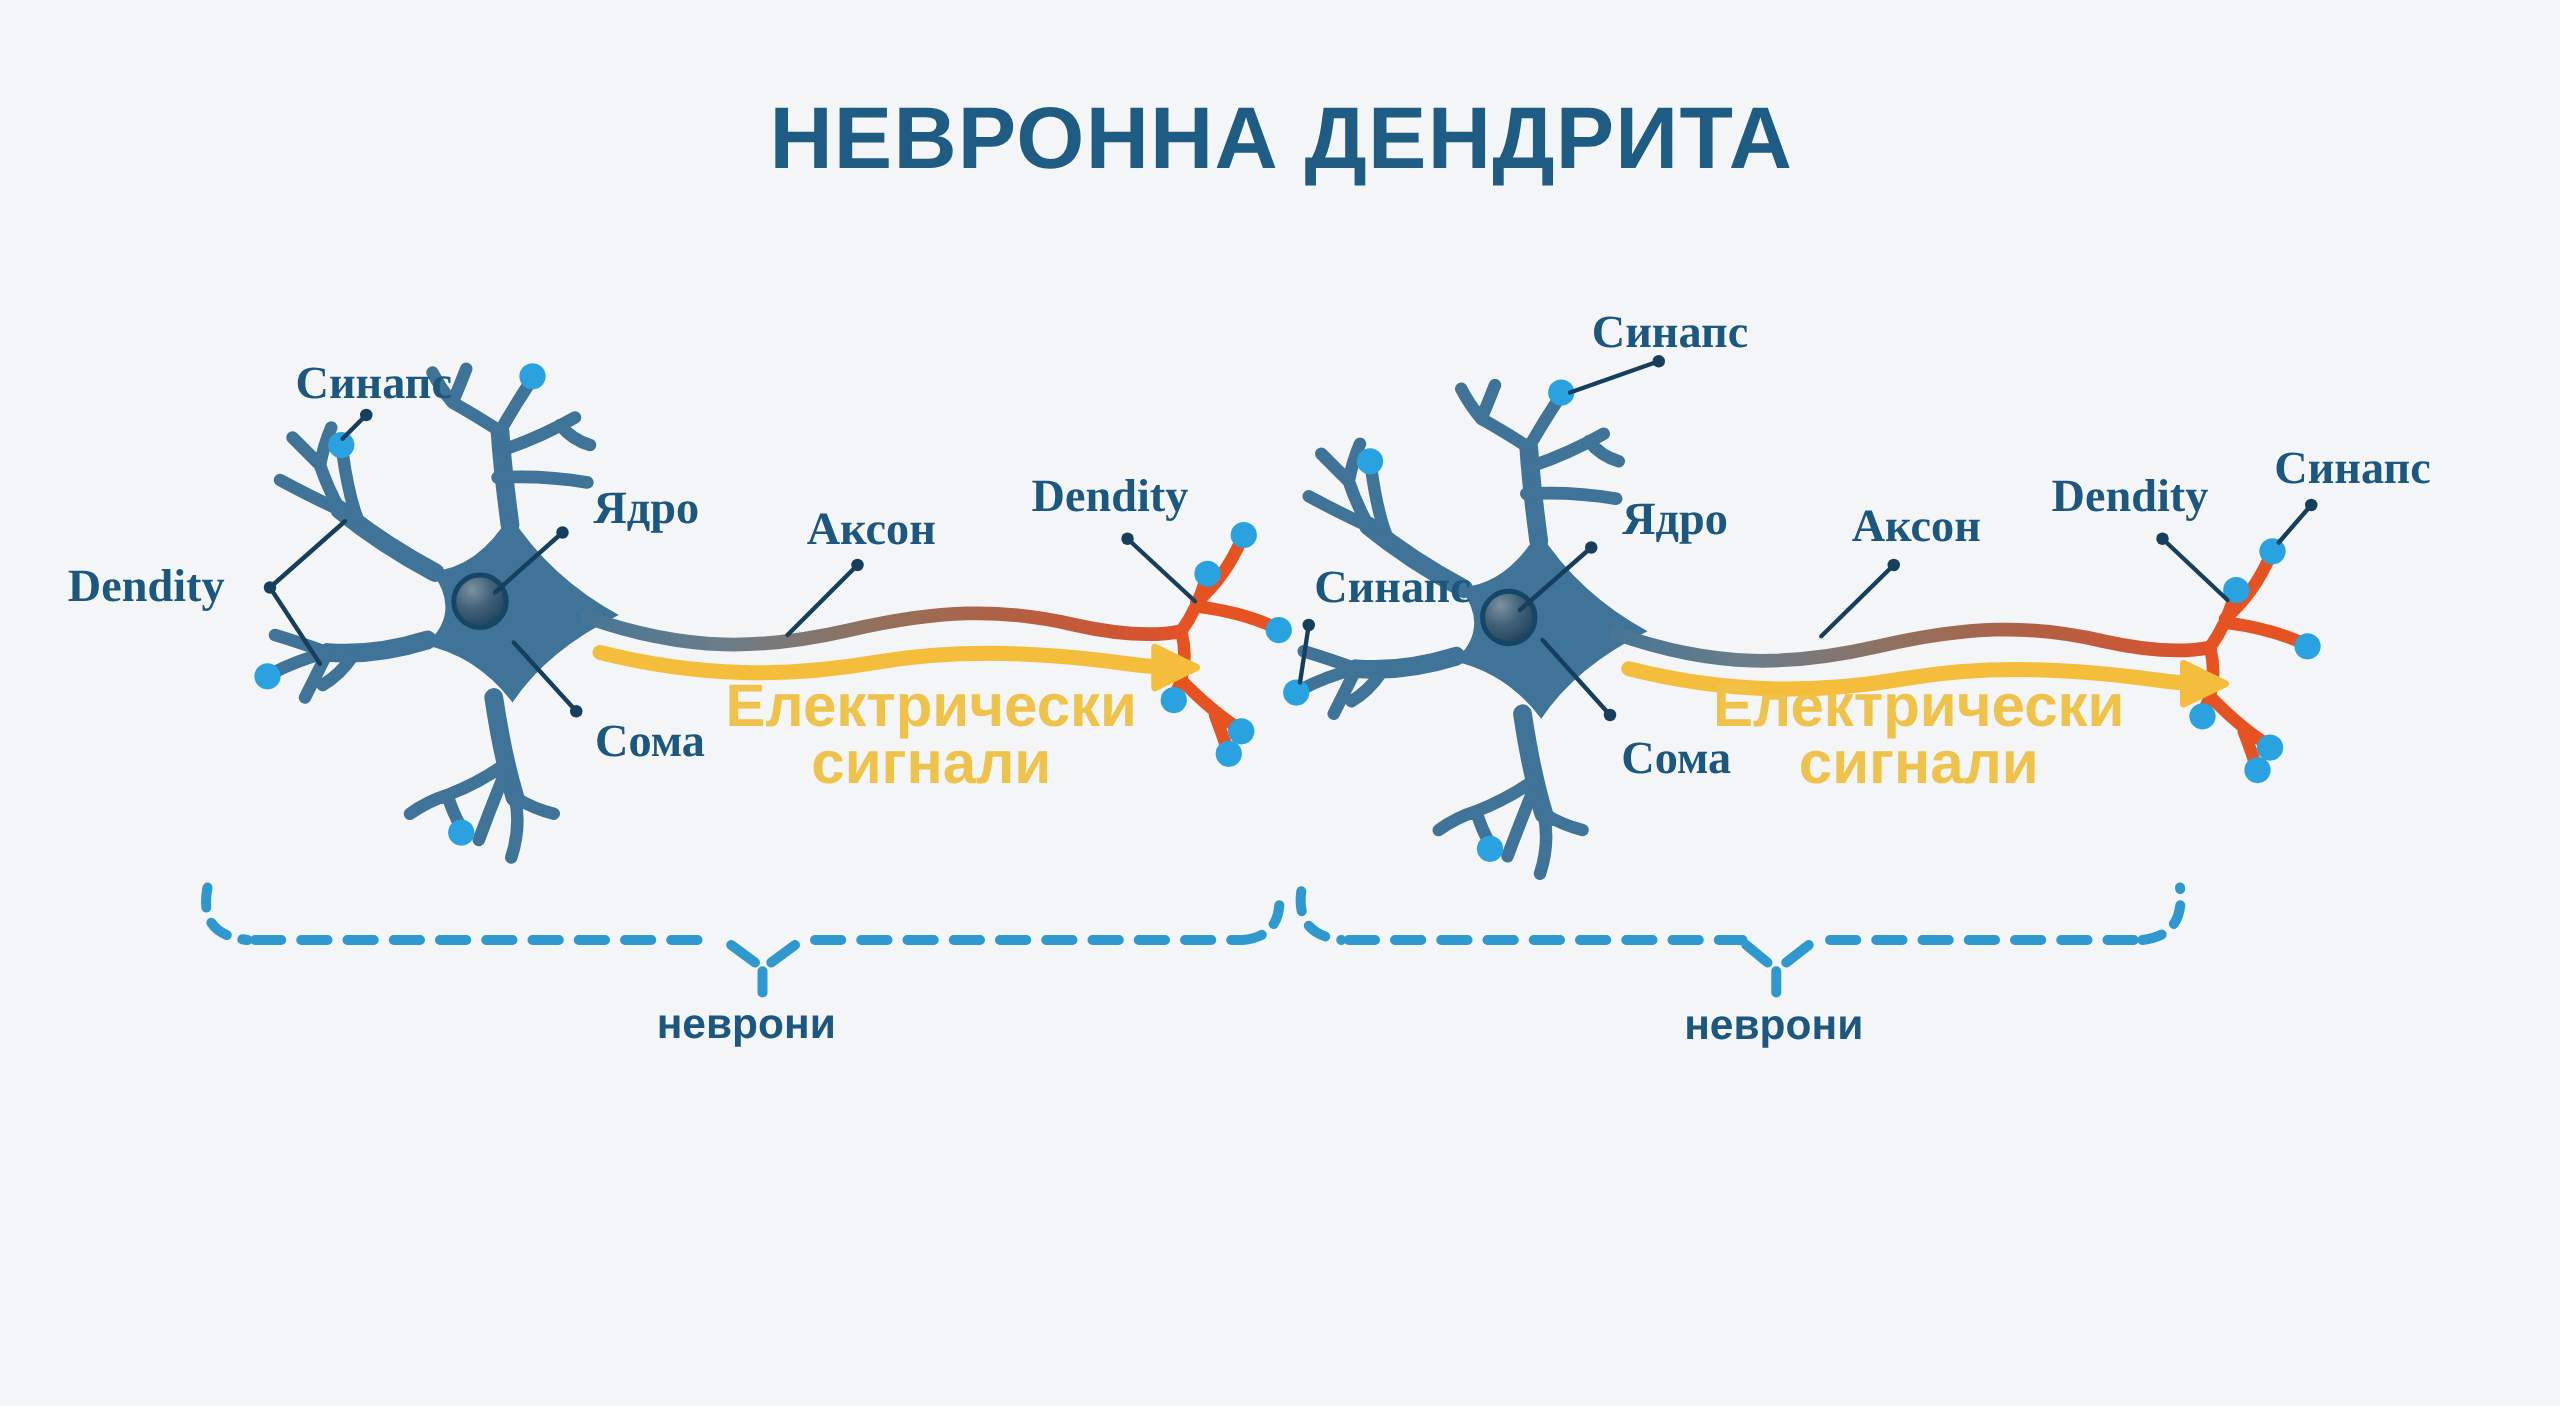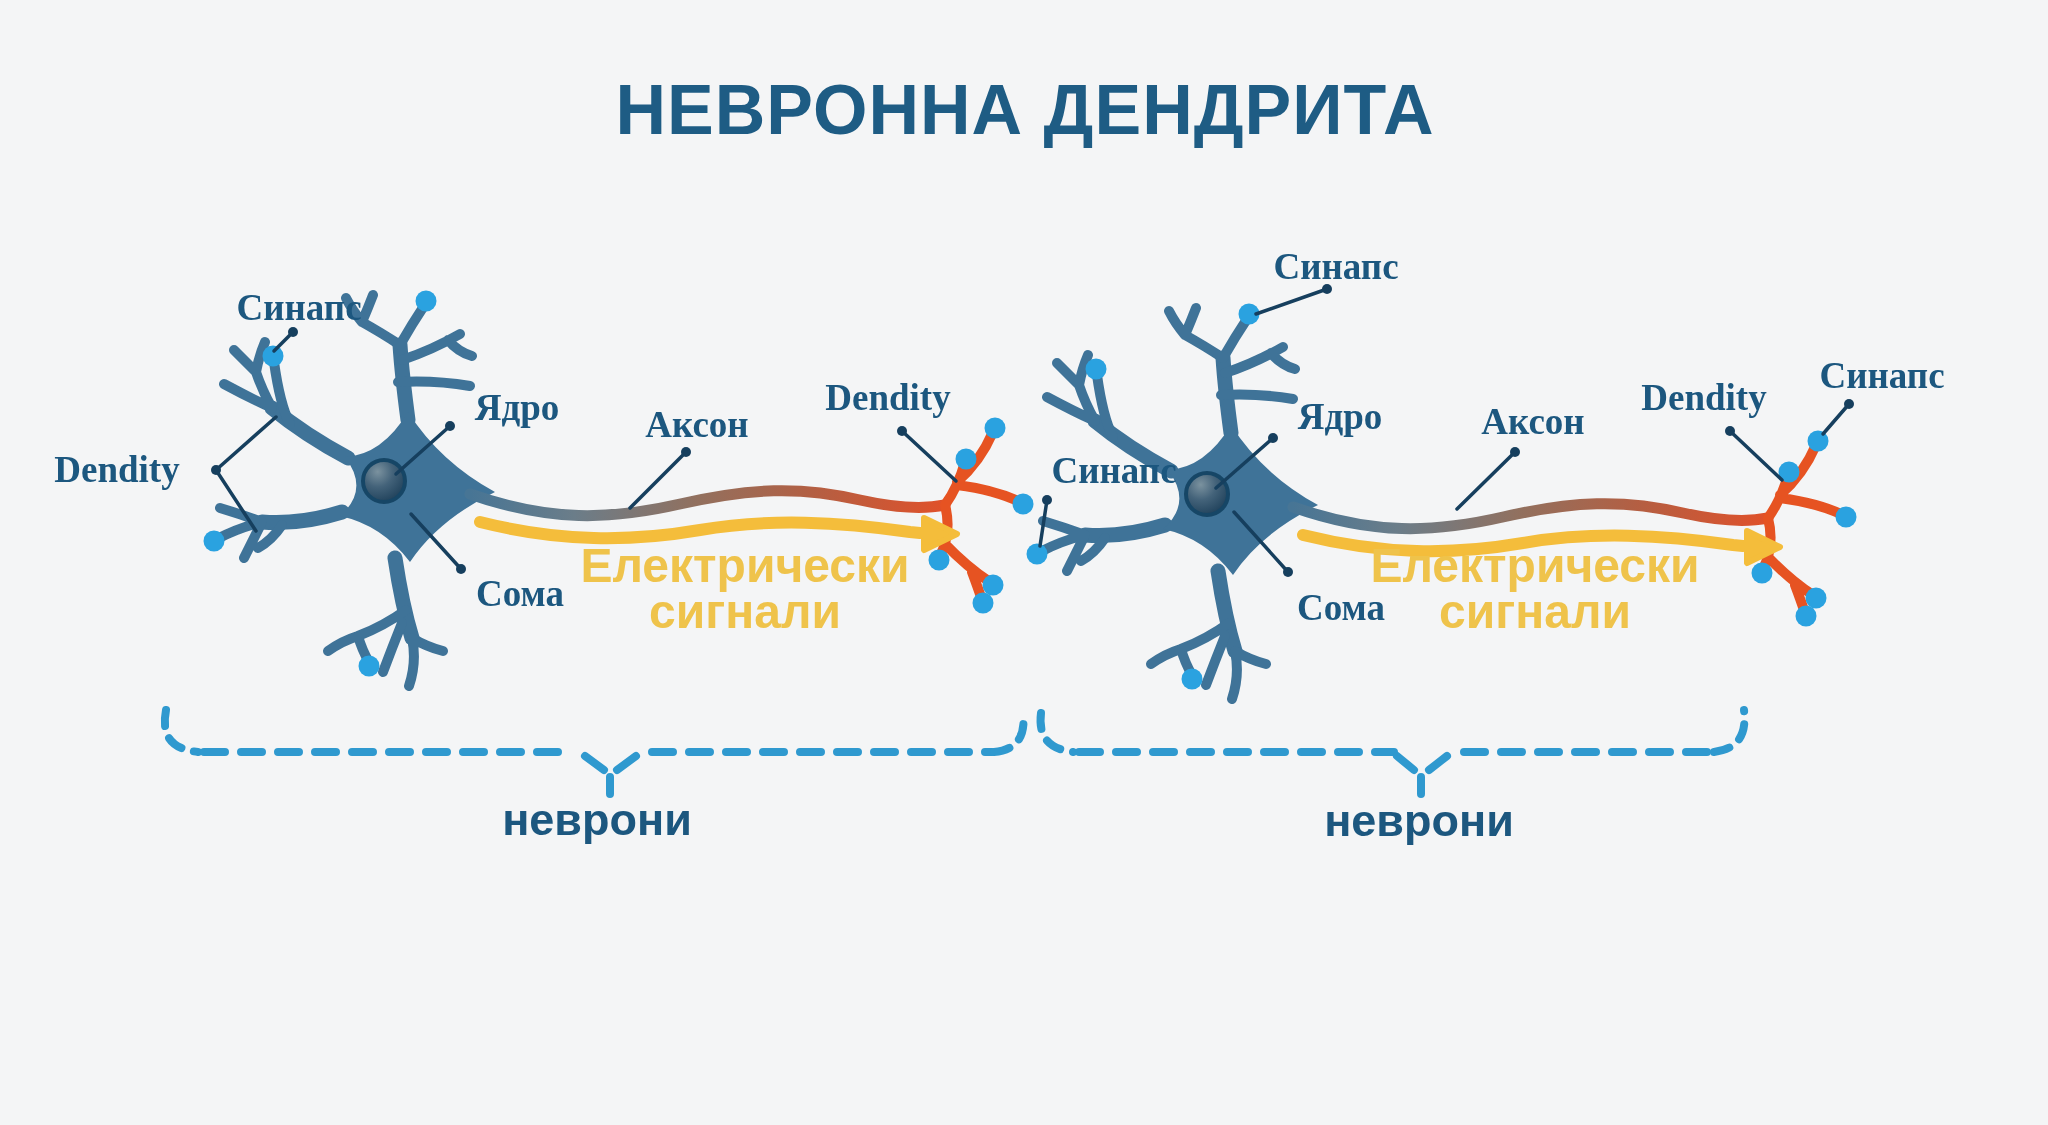--- a/index.html
+++ b/index.html
@@ -9,21 +9,21 @@
   }
   html,body{margin:0;padding:0;background:#e8e8e8;}
   .stage{position:relative;width:2048px;height:1125px;background:var(--bg);
          overflow:hidden;font-family:"Liberation Sans","DejaVu Sans",sans-serif;}
   .art{position:absolute;left:0;top:0;width:2048px;height:1125px;}
   .lbl{position:absolute;transform:translate(-50%,-50%);white-space:nowrap;
        font-weight:700;color:var(--label);}
   .title{left:1025px;top:110px;font-size:70px;letter-spacing:1px;color:var(--title);}
   .s36{font-size:37px;font-family:Liberation Serif, serif;}
   .ylbl{color:var(--ytext);font-size:48px;margin-left:12px;}
-  .grp{font-size:45px;}
+  .grp{font-size:34px;}
   
   .n1-synapse{left:299px;top:307px;}
   .n1-dendity{left:117px;top:469px;}
   .n1-yadro{left:517px;top:407px;}
   .n1-soma{left:520px;top:593px;}
   .n1-axon{left:697px;top:424px;}
   .n1-dendity-t{left:888px;top:397px;}
   .n1-sig1{left:733px;top:565px;}
   .n1-sig2{left:733px;top:611px;}
   .n2-synapse-top{left:1336px;top:266px;}

